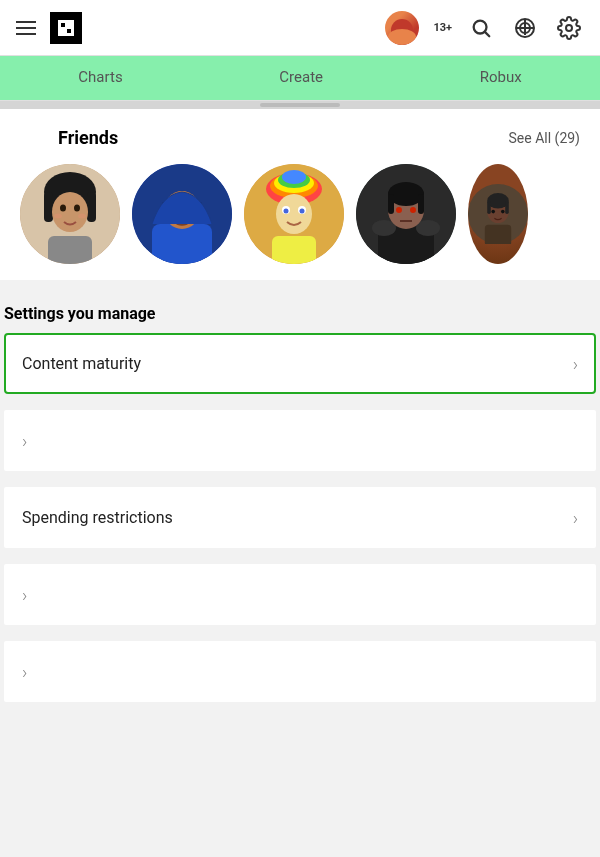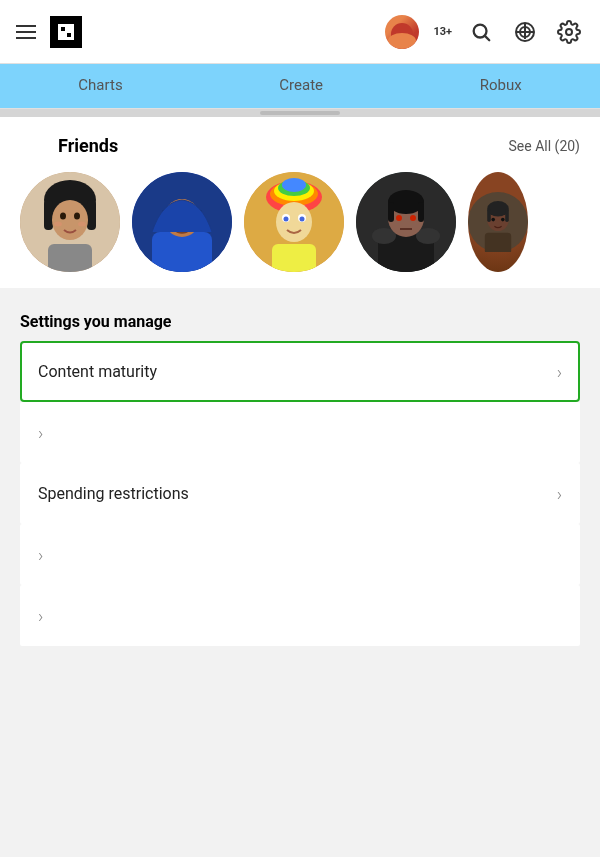--- a/index.html
+++ b/index.html
@@ -16,21 +16,21 @@
       overflow: hidden;
     }
 
     
     .header {
       background: #ffffff;
       display: flex;
       align-items: center;
       justify-content: space-between;
       padding: 0 16px;
-      height: 64px;
+      height: 56px;
       border-bottom: 1px solid #e0e0e0;
     }
 
     .header-left {
       display: flex;
       align-items: center;
       gap: 14px;
     }
 
     .hamburger-icon {
@@ -110,21 +110,21 @@
       cursor: pointer;
       display: flex;
       align-items: center;
       justify-content: center;
       width: 30px;
       height: 30px;
     }
 
     
     .nav-tabs {
-      background: #7dd3fc;
+      background: #86efac;
       display: flex;
       align-items: center;
       justify-content: space-around;
       padding: 8px 0 10px;
       border-bottom: 1px solid #e0e0e0;
     }
 
     .nav-tab {
       font-size: 15px;
       color: #555;
@@ -212,21 +212,21 @@
 
     
     .avatar-5 {
       background: radial-gradient(circle at 50% 35%, #884422 50%, #663311 100%);
       flex-shrink: 0;
     }
 
     
     .settings-section {
       background: #f2f2f2;
-      padding: 0 20px 10px;
+      padding: 0 4px 10px;
     }
 
     .settings-title {
       font-size: 16px;
       font-weight: 700;
       color: #000;
       padding: 14px 0 10px;
     }
 
     
@@ -237,21 +237,21 @@
     }
 
     .settings-item {
       background: #ffffff;
       display: flex;
       justify-content: space-between;
       align-items: center;
       padding: 18px 16px;
       cursor: pointer;
       border: 2px solid transparent;
-      margin-bottom: 0;
+      margin-bottom: 16px;
       border-radius: 2px;
     }
 
     .settings-item.highlighted {
       border: 2.5px solid #22aa22;
       border-radius: 4px;
     }
 
     .settings-item-label {
       font-size: 16px;
@@ -318,21 +318,21 @@
 
 <div style="background:#d5d5d5; height:8px; display:flex; align-items:center; justify-content:center;">
   <div style="width:80px; height:4px; background:#bbb; border-radius:2px;"></div>
 </div>
 
 <div class="content">
 
   <div class="friends-section">
     <div class="friends-header">
       <span class="friends-title">Friends</span>
-      <span class="see-all-link">See All (20)</span>
+      <span class="see-all-link">See All (29)</span>
     </div>
     <div class="friends-avatars">
 
       <div class="friend-avatar avatar-1">
         <svg viewBox="0 0 100 100" xmlns="http://www.w3.org/2000/svg">
           <circle cx="50" cy="50" r="50" fill="#d8c4a8"></circle>
 
           <ellipse cx="50" cy="28" rx="26" ry="20" fill="#1a1a1a"></ellipse>
           <rect x="24" y="28" width="9" height="30" rx="4" fill="#1a1a1a"></rect>
           <rect x="67" y="28" width="9" height="30" rx="4" fill="#1a1a1a"></rect>

